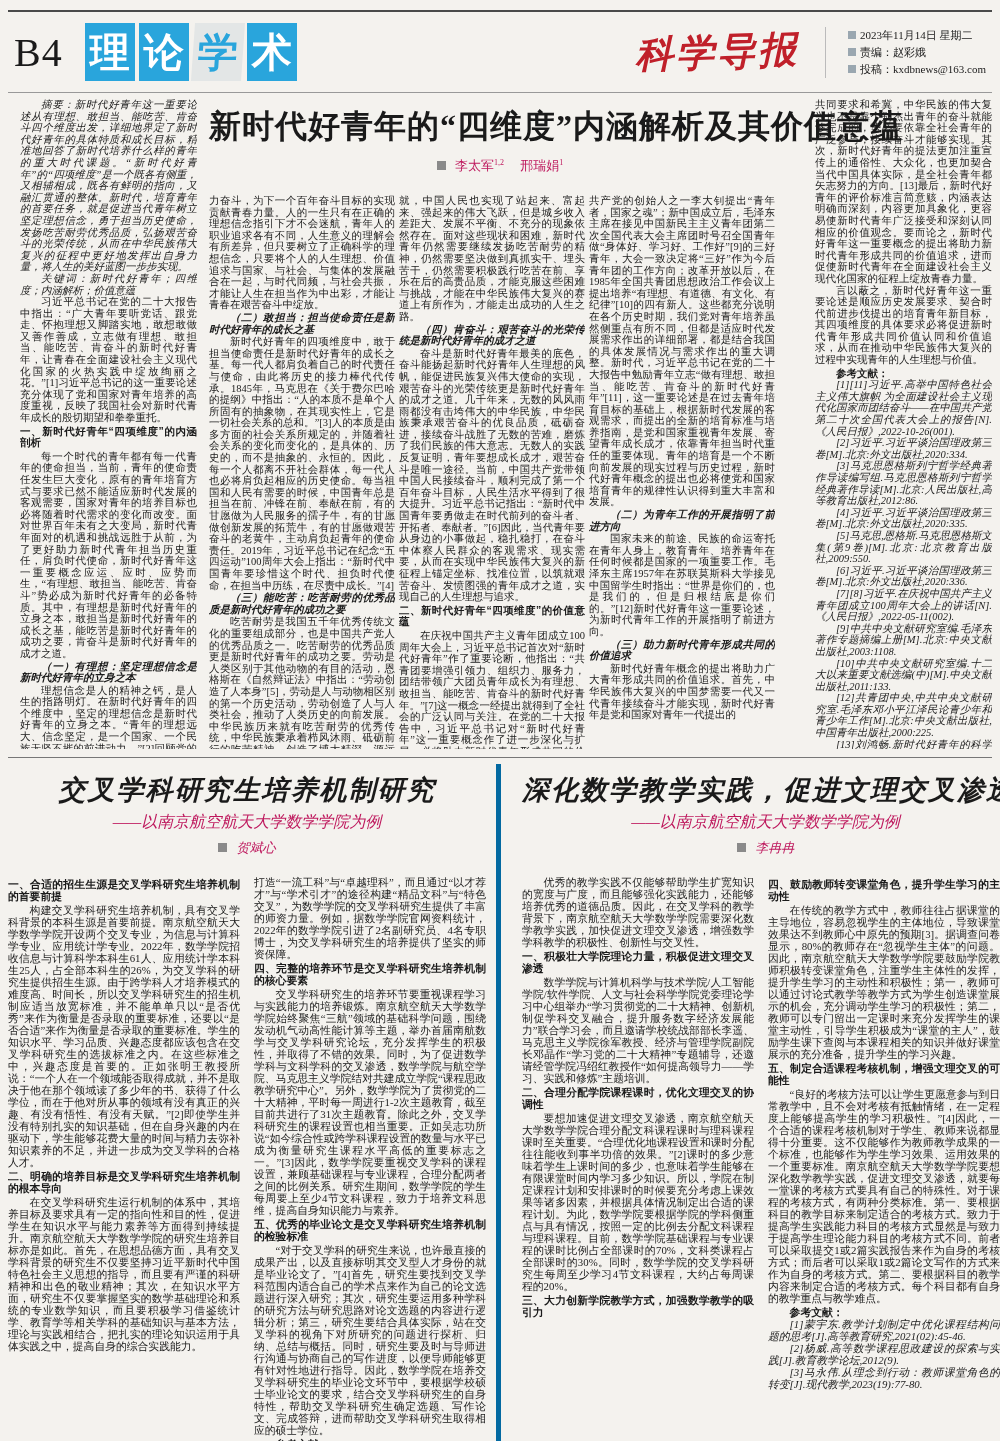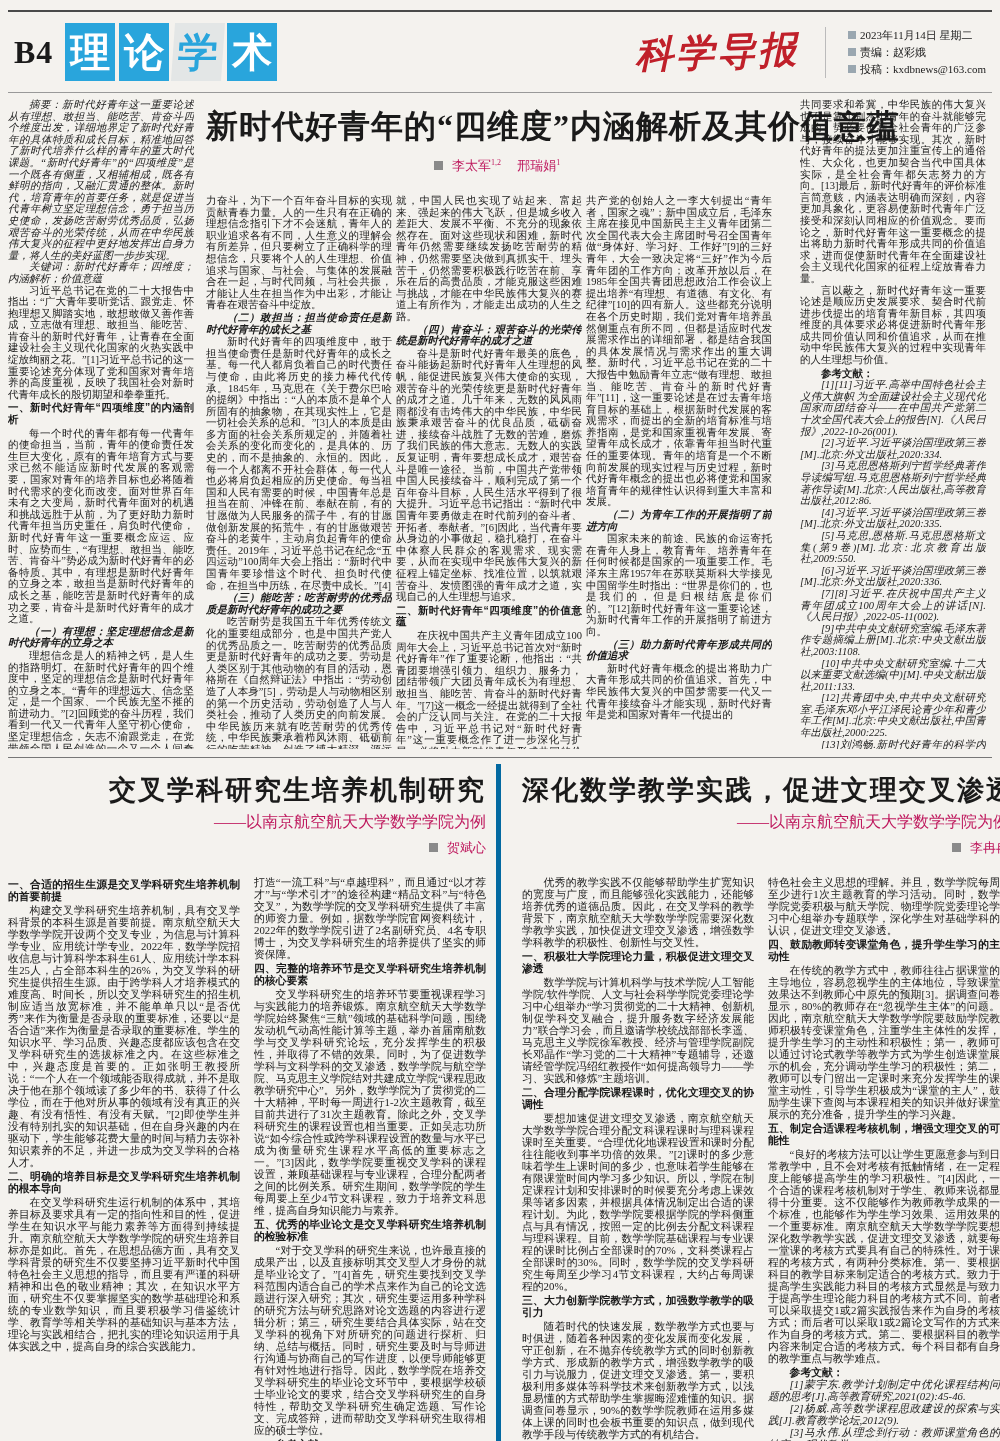--- a/index.html
+++ b/index.html
@@ -1,21 +1,21 @@
 <!DOCTYPE html>
 <html><head>
 <meta charset="utf-8">
 <style>
   html,body{margin:0;padding:0;}
   body{width:1000px;height:1441px;background:#f4f2ee;color:#1a1a1a;
        font-family:"Liberation Serif","DejaVu Serif",serif;overflow:hidden;}
   .topline{border-top:2px solid #4a4a4a;margin:10px 8px 0 8px;}
   
   .hdr{display:flex;align-items:center;margin:4px 14px 0 14px;height:72px;}
-  .pageno{font-size:32px;font-weight:bold;letter-spacing:1px;margin-right:12px;}
+  .pageno{font-size:40px;font-weight:normal;letter-spacing:1px;margin-right:22px;}
   .mast{display:flex;gap:4px;align-items:center;}
   .mb{width:50px;height:58px;display:flex;align-items:center;justify-content:center;
       font-size:40px;font-weight:bold;font-family:"Liberation Sans","DejaVu Sans",sans-serif;}
   .mb.blue{background:#29a5dc;color:#fff;}
   .mb.alt{background:#e3e6e6;color:#29a5dc;transform:skew(-4deg);}
   .hspace{flex:1;}
   .logo{font-size:38px;font-weight:bold;font-style:italic;color:#c0202a;
         letter-spacing:3px;transform:rotate(-2deg);margin-right:26px;white-space:nowrap;}
   .hinfo{font-size:11px;line-height:17px;border-left:1px solid #bbb;padding-left:22px;}
   .hinfo .sq{display:inline-block;width:8px;height:8px;background:#9aa7b0;margin-right:4px;}
@@ -26,36 +26,36 @@
   .pc{margin:0;text-indent:0;}
   .h1s{margin:2px 0;font-weight:bold;text-indent:0;
        font-family:"Liberation Sans","DejaVu Sans",sans-serif;}
   .h2s{margin:1px 0;font-weight:bold;font-style:italic;text-indent:2em;}
   .abs{margin:0;font-style:italic;text-indent:2em;}
   .refh{margin:2px 0 0 0;font-weight:bold;text-indent:2em;
         font-family:"Liberation Sans","DejaVu Sans",sans-serif;}
   .ref{margin:0;font-style:italic;text-indent:2em;}
   
   .a1{display:flex;gap:12px;margin:6px 8px 0 8px;height:650px;}
-  .a1 .side{width:186px;height:650px;}
+  .a1 .side{width:186px;height:650px;margin-left:12px;}
   .a1 .center{width:582px;display:flex;flex-direction:column;}
   .a1head{height:96px;text-align:center;}
   .a1title{font-size:32px;font-weight:bold;letter-spacing:1px;margin:6px 0 8px 0;white-space:nowrap;}
   .byline{font-size:13px;color:#be185d;}
   .byline .sq{display:inline-block;width:9px;height:9px;background:#8a8a8a;margin:0 6px 0 0;}
   .byline sup{font-size:8px;}
   .a1cols{display:flex;gap:4px;height:554px;}
   .a1cols .col{width:186px;height:554px;}
   .divider{border-top:1px solid #777;margin:8px 8px 0 8px;}
   
   .bottom{display:flex;margin:6px 8px 0 8px;}
   .art{width:487px;}
   .art.right{border-left:5px solid #0369a1;padding-left:21px;}
   .art.left{padding-right:10px;}
-  .bhead{text-align:right;height:104px;}
+  .bhead{text-align:center;height:104px;font-style:italic;}
   .btitle{font-size:27px;font-weight:bold;letter-spacing:2px;margin:8px 0 4px 0;
           font-family:"Liberation Sans","DejaVu Sans",sans-serif;white-space:nowrap;}
   .bsub{font-size:16px;margin:0 0 6px 0;color:#be185d;}
   .bcols{display:flex;gap:14px;height:566px;}
   .bcols .col{width:232px;height:566px;font-size:10.8px;line-height:12px;}
 </style>
 </head>
 <body>
 
 <div class="topline"></div>
@@ -185,24 +185,22 @@
       </div>
     </div>
     <div class="bcols">
       <div class="col">
         <p class="p">优秀的教学实践不仅能够帮助学生扩宽知识的宽度与广度，而且能够强化实践能力，还能够培养优秀的道德品质。因此，在交叉学科的教学背景下，南京航空航天大学数学学院需要深化数学教学实践，加快促进文理交叉渗透，增强数学学科教学的积极性、创新性与交叉性。</p>
         <p class="h1s">一、积极壮大学院理论力量，积极促进文理交叉渗透</p>
         <p class="p">数学学院与计算机科学与技术学院/人工智能学院/软件学院、人文与社会科学学院党委理论学习中心组举办“学习贯彻党的二十大精神、创新机制促学科交叉融合，提升服务数字经济发展能力”联合学习会，而且邀请学校统战部部长李遥、马克思主义学院徐军教授、经济与管理学院副院长邓晶作“学习党的二十大精神”专题辅导，还邀请经管学院冯绍红教授作“如何提高领导力——学习、实践和修炼”主题培训。</p>
         <p class="h1s">二、合理分配学院课程课时，优化文理交叉的协调性</p>
         <p class="p">要想加速促进文理交叉渗透，南京航空航天大学数学学院合理分配文科课程课时与理科课程课时至关重要。“合理优化地课程设置和课时分配往往能收到事半功倍的效果。”[2]课时的多少意味着学生上课时间的多少，也意味着学生能够在有限课堂时间内学习多少知识。所以，学院在制定课程计划和安排课时的时候要充分考虑上课效果等诸多因素，并根据具体情况制定出合适的课程计划。为此，数学学院要根据学院的学科侧重点与具有情况，按照一定的比例去分配文科课程与理科课程。目前，数学学院基础课程与专业课程的课时比例占全部课时的70%，文科类课程占全部课时的30%。同时，数学学院的交叉学科研究生每周至少学习4节文科课程，大约占每周课程的20%。</p>
         <p class="h1s">三、大力创新学院教学方式，加强数学教学的吸引力</p>
-        <p class="p">随着时代的快速发展，数学教学方式也要与时俱进，随着各种因素的变化发展而变化发展，守正创新，在不抛弃传统教学方式的同时创新教学方式、形成新的教学方式，增强数学教学的吸引力与说服力，促进文理交叉渗透。第一，要积极利用多媒体等科学技术来创新教学方式，以浅显易懂的方式帮助学生掌握晦涩难懂的知识。据调查问卷显示，90%的数学学院教师在运用多媒体上课的同时也会板书重要的知识点，做到现代教学手段与传统教学方式的有机结合。</p>
-      </div>
-      <div class="col">
-        <p class="pc">特色社会主义思想的理解。并且，数学学院每周至少进行1次主题教育的学习活动。同时，数学学院党委积极与航天学院、物理学院党委理论学习中心组举办专题联学，深化学生对基础学科的认识，促进文理交叉渗透。</p>
+      </div>
+      <div class="col">
         <p class="h1s">四、鼓励教师转变课堂角色，提升学生学习的主动性</p>
         <p class="p">在传统的教学方式中，教师往往占据课堂的主导地位，容易忽视学生的主体地位，导致课堂效果达不到教师心中原先的预期[3]。据调查问卷显示，80%的教师存在“忽视学生主体”的问题。因此，南京航空航天大学数学学院要鼓励学院教师积极转变课堂角色，注重学生主体性的发挥，提升学生学习的主动性和积极性；第一，教师可以通过讨论式教学等教学方式为学生创造课堂展示的机会，充分调动学生学习的积极性；第二，教师可以专门留出一定课时来充分发挥学生的课堂主动性，引导学生积极成为“课堂的主人”，鼓励学生课下查阅与本课程相关的知识并做好课堂展示的充分准备，提升学生的学习兴趣。</p>
         <p class="h1s">五、制定合适课程考核机制，增强文理交叉的可能性</p>
         <p class="p">“良好的考核方法可以让学生更愿意参与到日常教学中，且不会对考核有抵触情绪，在一定程度上能够提高学生的学习积极性。”[4]因此，一个合适的课程考核机制对于学生、教师来说都显得十分重要。这不仅能够作为教师教学成果的一个标准，也能够作为学生学习效果、运用效果的一个重要标准。南京航空航天大学数学学院要想深化数学教学实践，促进文理交叉渗透，就要每一堂课的考核方式要具有自己的特殊性。对于课程的考核方式，有两种分类标准。第一、要根据科目的教学目标来制定适合的考核方式。致力于提高学生实践能力科目的考核方式显然是与致力于提高学生理论能力科目的考核方式不同。前者可以采取提交1或2篇实践报告来作为自身的考核方式；而后者可以采取1或2篇论文写作的方式来作为自身的考核方式。第二、要根据科目的教学内容来制定合适的考核方式。每个科目都有自身的教学重点与教学难点。</p>
         <p class="refh">参考文献：</p>
         <p class="ref">[1]蒙宇东.教学计划制定中优化课程结构问题的思考[J].高等教育研究,2021(02):45-46.</p>
         <p class="ref">[2]杨威.高等数学课程思政建设的探索与实践[J].教育教学论坛,2012(9).</p>
         <p class="ref">[3]马永伟.从理念到行动：教师课堂角色的转变[J].现代教学,2023(19):77-80.</p>
 
       </div>

